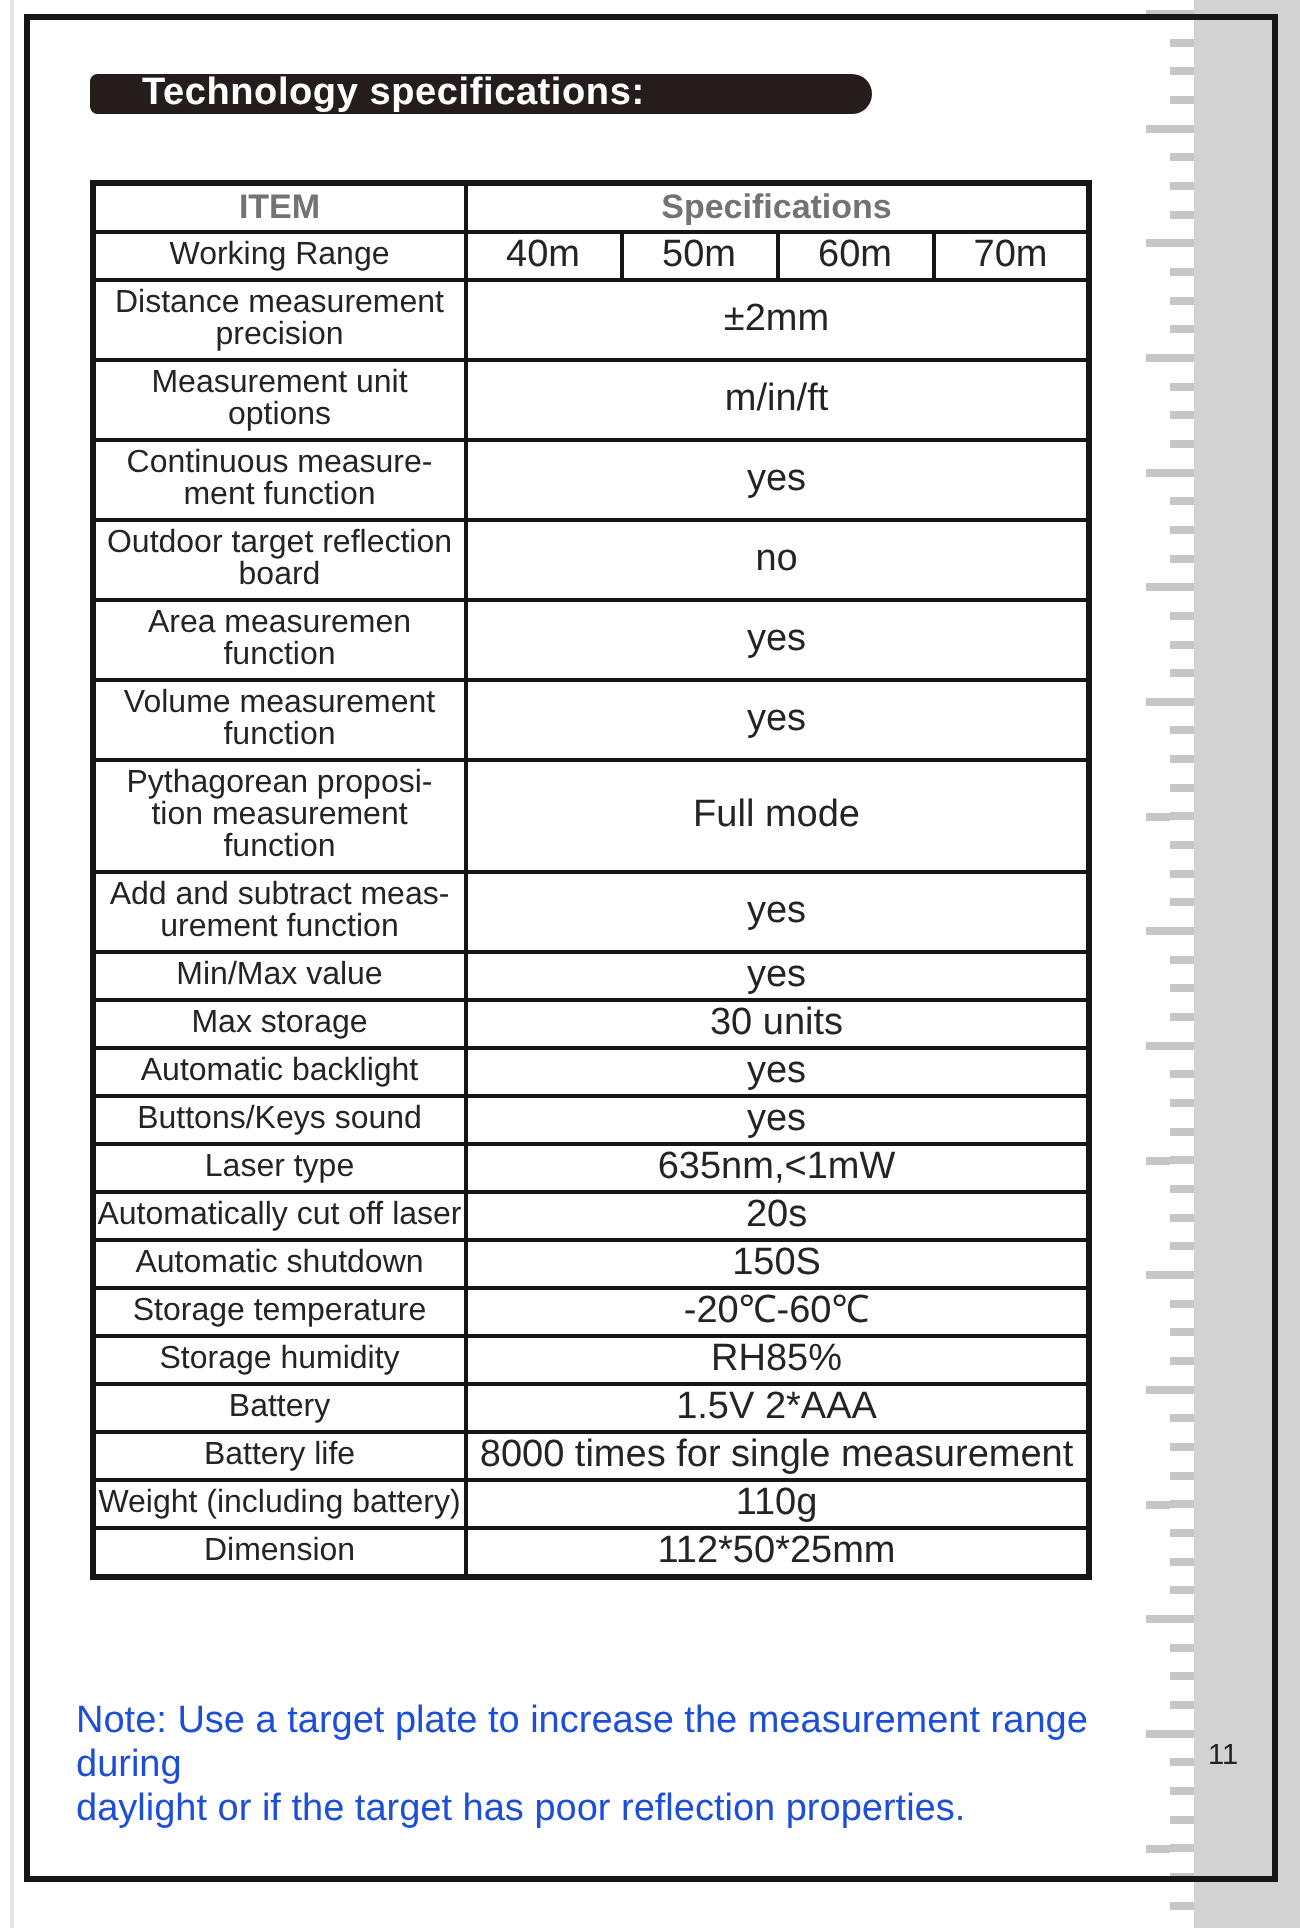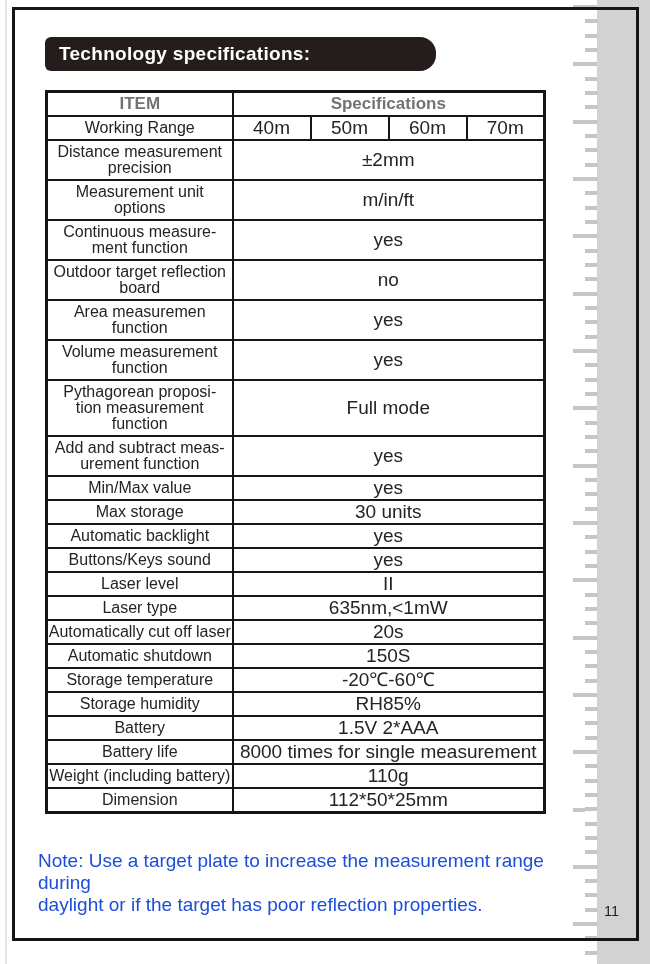--- a/index.html
+++ b/index.html
@@ -34,23 +34,23 @@
       #c6c6c6 0px, #c6c6c6 4px, rgba(0,0,0,0) 4px, rgba(0,0,0,0) 57.33px);
   }
 
   
   .page-frame {
     position:absolute; left:12px; top:7px; width:627px; height:934px;
     border:3px solid #161616; z-index:2; pointer-events:none;
   }
 
   .banner {
-    position:absolute; left:45px; top:37px; width:391px; height:34px;
+    position:absolute; left:45px; top:37px; width:391px; height:20px;
     background:#241d1b; border-radius:6px 16px 16px 6px;
-    z-index:1; display:flex; align-items:center; padding-left:14px;
+    z-index:1; display:flex; align-items:center; padding-left:26px;
   }
   .banner span {
     color:#ffffff; font-weight:bold; font-size:19px; letter-spacing:0.3px;
   }
 
   table.spec-table {
     position:absolute; left:45px; top:90px; width:501px; z-index:1;
     border-collapse:collapse; table-layout:fixed;
     border:3px solid #161616;
   }
@@ -69,21 +69,21 @@
   .value-cell {
     font-size:19px; line-height:16px; padding:3px 2px; height:22px;
   }
 
   .note-text {
     position:absolute; left:38px; top:850px; width:548px; z-index:1;
     font-size:19px; line-height:22px; color:#1d4ed8; white-space:pre-line;
   }
 
   .page-number {
-    position:absolute; left:604px; top:903px; z-index:1;
+    position:absolute; left:604px; top:870px; z-index:1;
     font-size:14.5px; color:#222222;
   }
 </style>
 </head>
 <body>
 
 <div class="scan-line"></div>
 
 <div class="ruler-strip"></div>
 <div class="ruler-ticks-short"></div>
@@ -166,24 +166,20 @@
       </tr>
       <tr>
         <td class="item-cell">Automatic backlight</td>
         <td colspan="4" class="value-cell">yes</td>
       </tr>
       <tr>
         <td class="item-cell">Buttons/Keys sound</td>
         <td colspan="4" class="value-cell">yes</td>
       </tr>
       <tr>
-        <td class="item-cell">Laser level</td>
-        <td colspan="4" class="value-cell">II</td>
-      </tr>
-      <tr>
         <td class="item-cell">Laser type</td>
         <td colspan="4" class="value-cell">635nm,&lt;1mW</td>
       </tr>
       <tr>
         <td class="item-cell">Automatically cut off laser</td>
         <td colspan="4" class="value-cell">20s</td>
       </tr>
       <tr>
         <td class="item-cell">Automatic shutdown</td>
         <td colspan="4" class="value-cell">150S</td>

